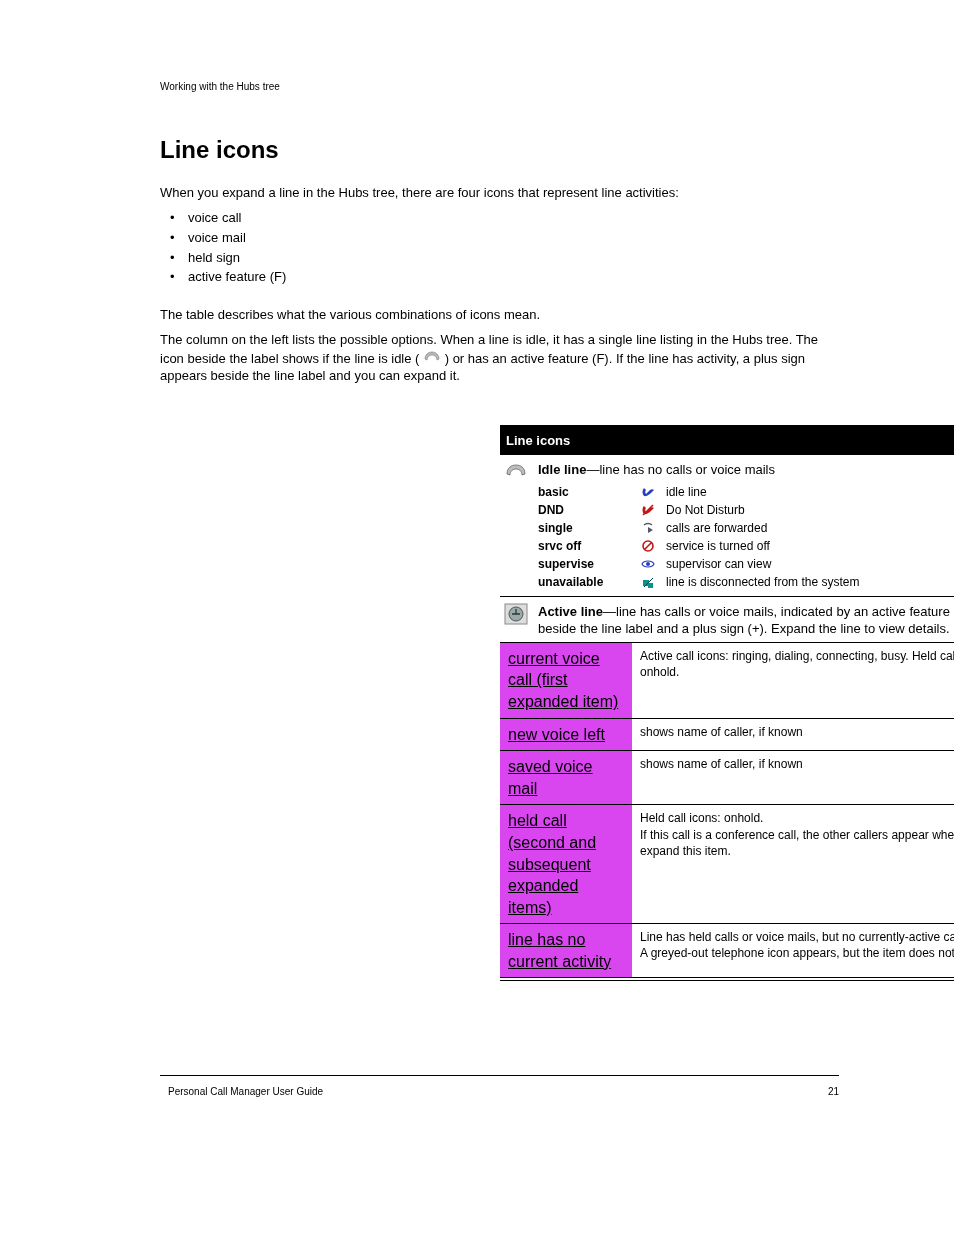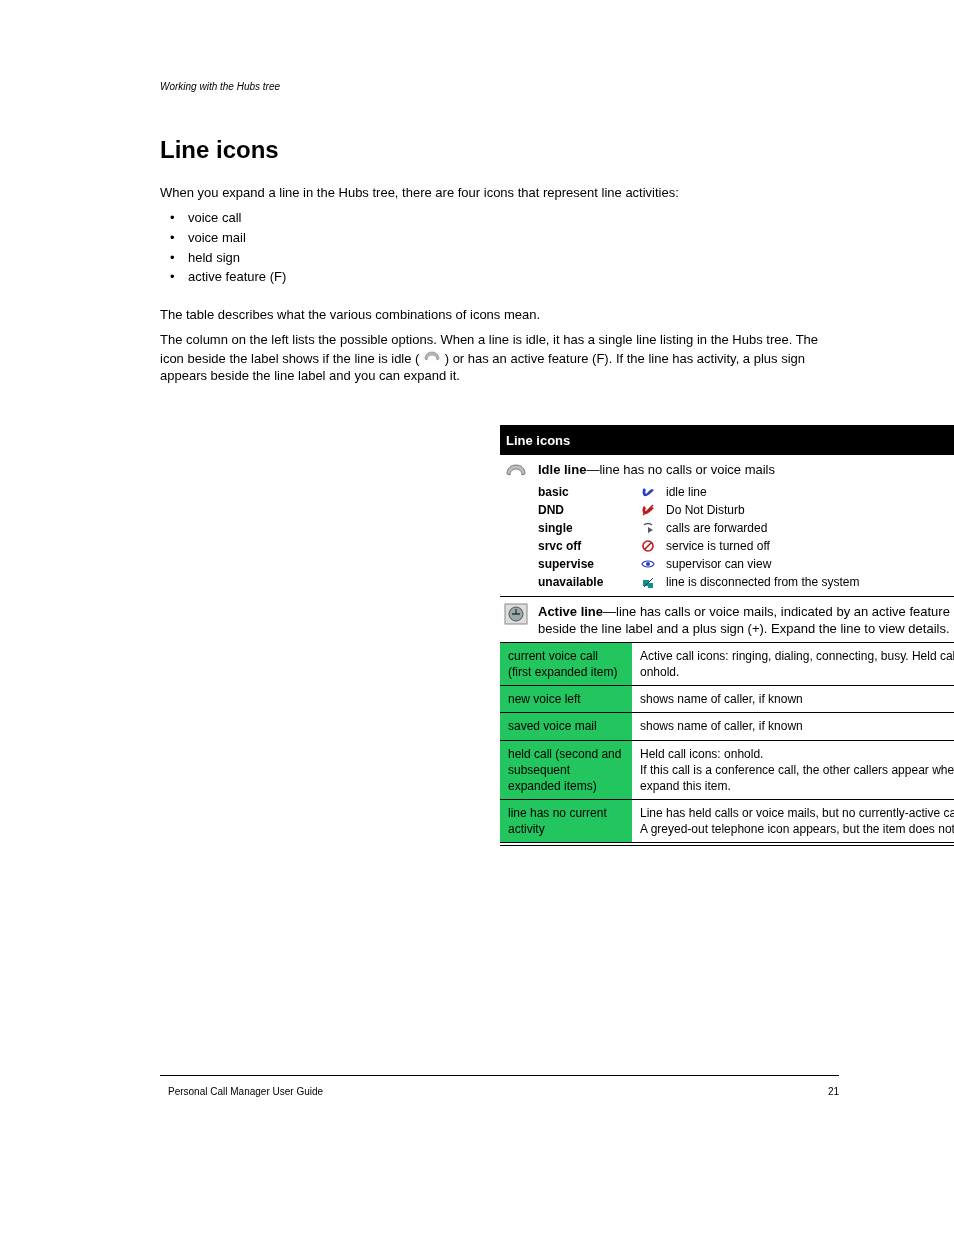--- a/index.html
+++ b/index.html
@@ -11,21 +11,20 @@
     color: #000;
     position: relative;
     font-size: 13px;
     line-height: 1.35;
   }
   .page {
     padding: 80px 115px 0 160px;
   }
   .breadcrumb {
     font-size: 10px;
-    font-style: italic;
     margin-bottom: 40px;
   }
   h1 {
     font-size: 24px;
     font-weight: bold;
     margin-bottom: 18px;
   }
   .intro p { margin-bottom: 8px; }
   .bullets { margin: 8px 0 20px 0; }
   .bullets .row { display: flex; margin-bottom: 2px; }
@@ -64,23 +63,24 @@
 
   .thin-rule { border-top: 1px solid #000; }
   .dbl-rule-bottom { border-top: 4px double #000; }
 
   .dcell {
     display: flex;
     border-top: 1px solid #000;
   }
   .dcell .dlabel {
     width: 132px; flex: 0 0 132px;
-    background: #22c55e;
+    background: #d946ef;
     padding: 5px 8px;
-    font-size: 12px;
+    font-size: 16px;
+    text-decoration: underline;
   }
   .dcell .dval {
     flex: 1;
     padding: 5px 8px;
     font-size: 12px;
   }
 
   .footer-rule {
     position: absolute;
     left: 160px; right: 115px;

